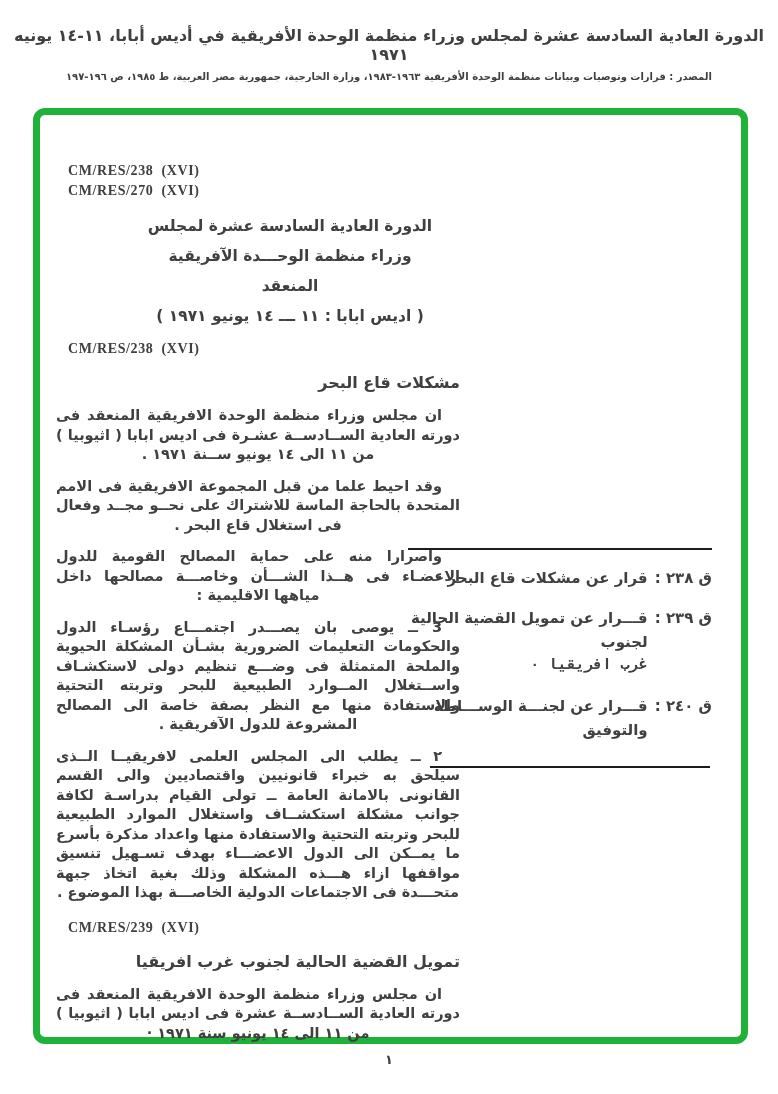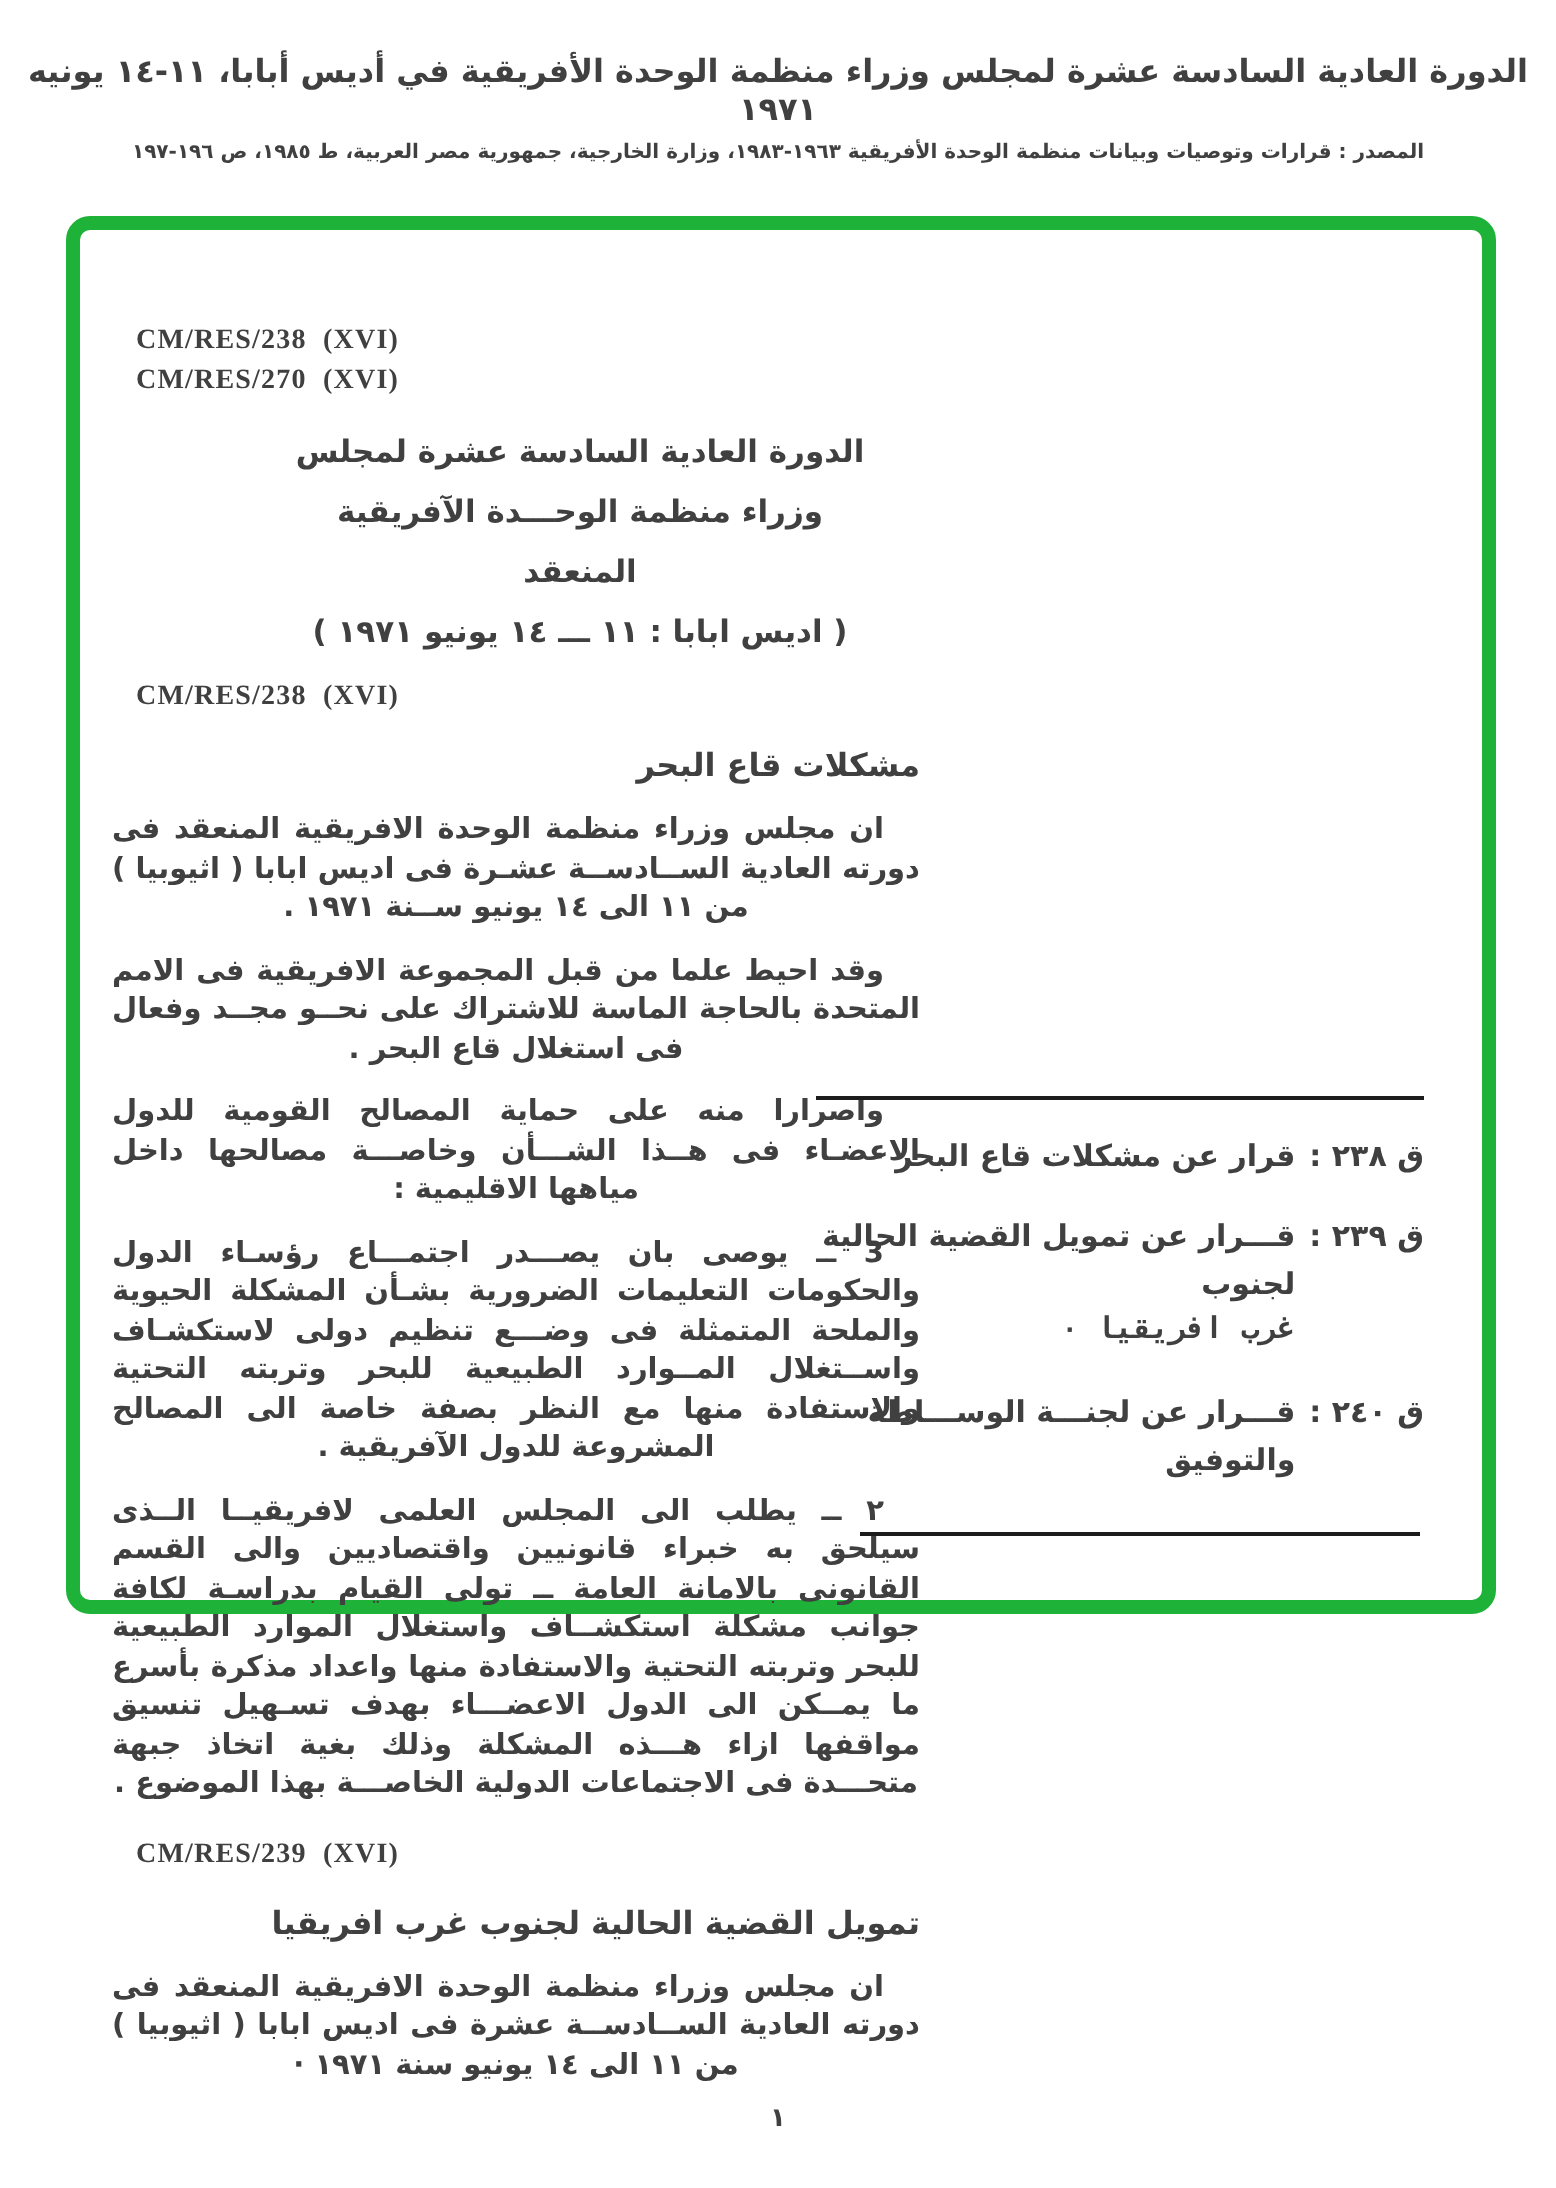--- a/index.html
+++ b/index.html
@@ -7,21 +7,21 @@
     width:778px;height:1094px;position:relative;background:#ffffff;
     font-family:"DejaVu Sans",sans-serif;overflow:hidden;
   }
   .page{position:absolute;inset:0;}
   
   .header{position:absolute;top:26px;left:0;right:0;text-align:center;direction:rtl;}
   .header-line1{font-size:16px;font-weight:bold;letter-spacing:0;}
   .header-line2{font-size:10px;font-weight:bold;margin-top:7px;}
   
   .frame{
-    position:absolute;left:33px;top:108px;width:715px;height:699px;
+    position:absolute;left:33px;top:108px;width:715px;height:936px;
     box-sizing:border-box;border:7px solid #1fb238;border-radius:12px;
   }
   
   .main-col{position:absolute;left:16px;top:46px;width:404px;}
   .ref{
     direction:ltr;text-align:left;font-family:"Liberation Serif",serif;
     font-weight:bold;font-size:14px;line-height:20px;letter-spacing:0.6px;
     padding-left:12px;white-space:pre;
   }
   .ref.sec{margin-top:8px;}

